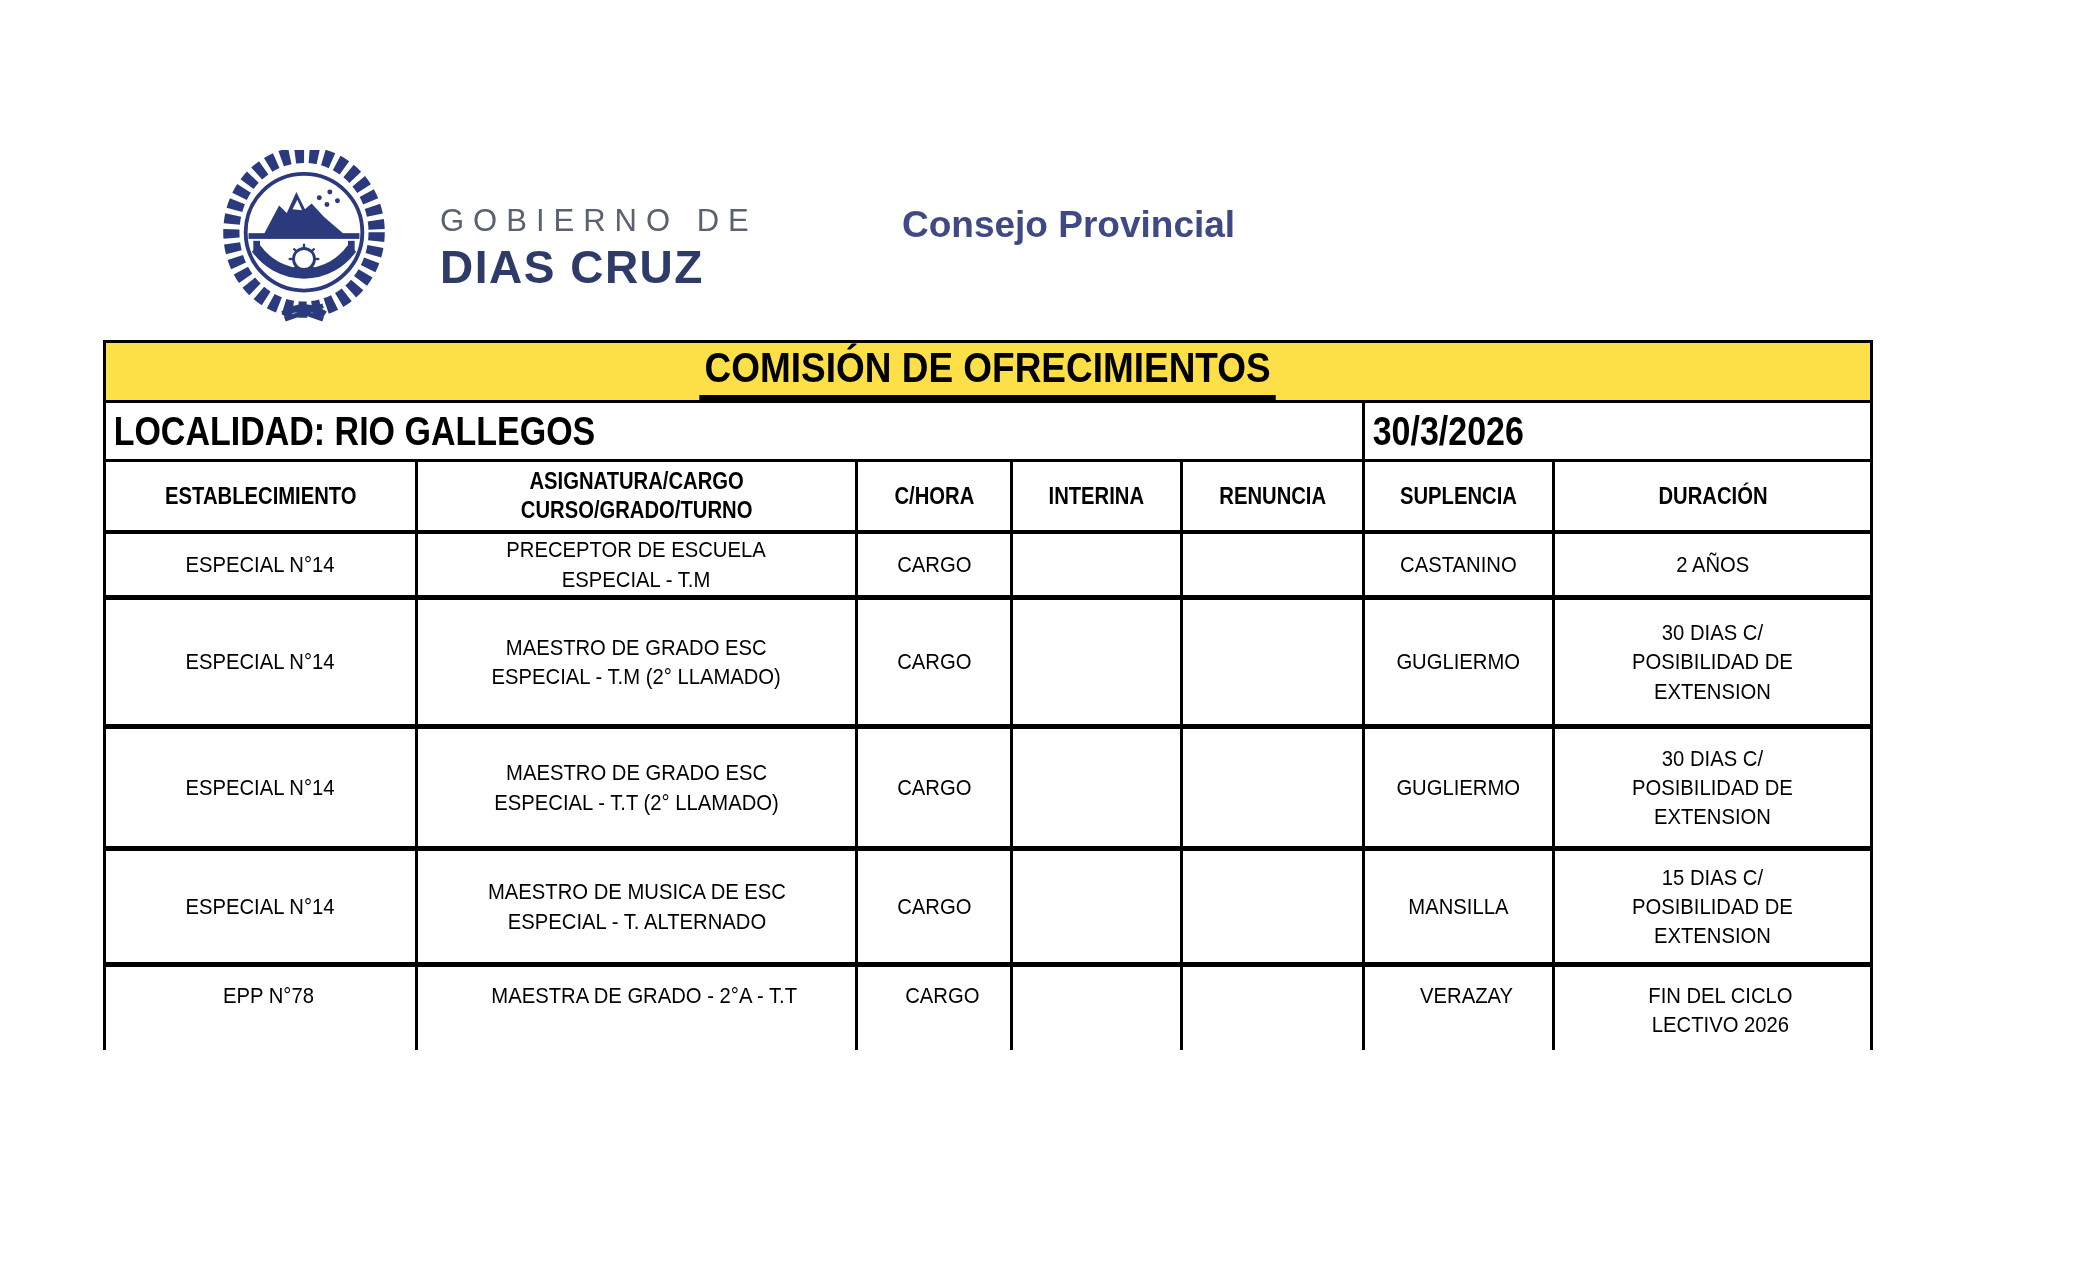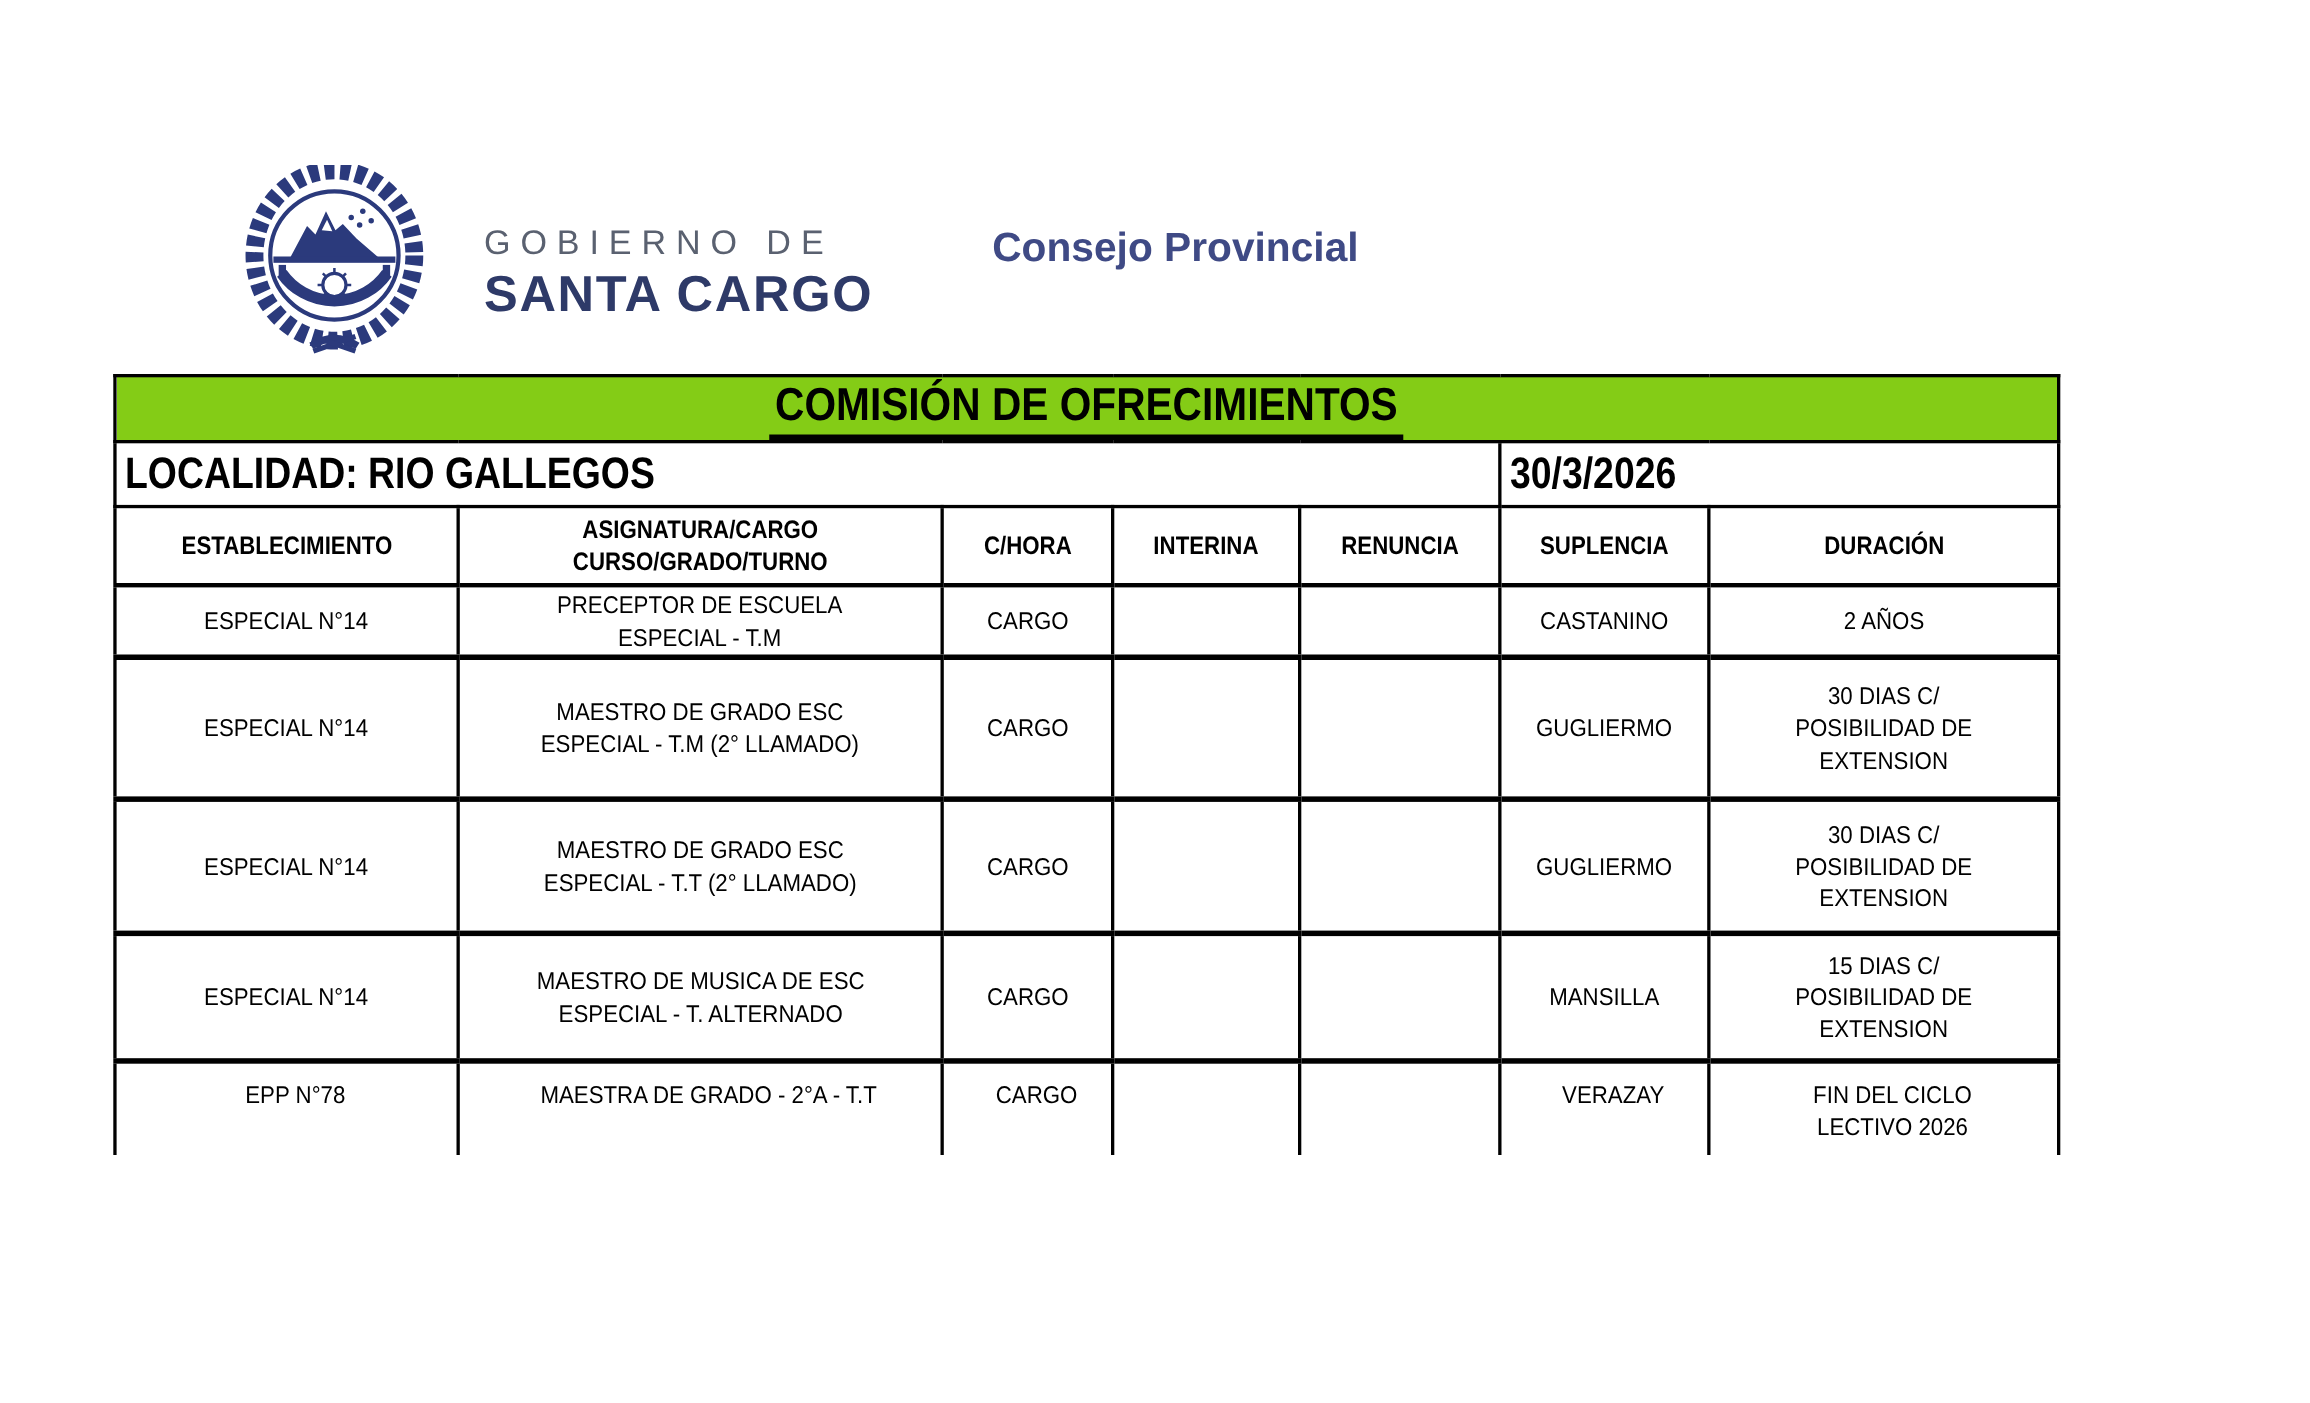--- a/index.html
+++ b/index.html
@@ -38,21 +38,21 @@
     width:1769px;
     border-collapse:collapse; table-layout:fixed;
   }
   .doc-table td, .doc-table th {
     border:3px solid #000;
     padding:0;
     text-align:center; vertical-align:middle;
     overflow:hidden;
   }
 
-  .row-title td { background:#84cc16; height:57px; }
+  .row-title td { background:#fde047; height:57px; }
   .title-text {
     display:inline-block;
     font-weight:bold; font-size:42px; color:#000;
     transform:scaleX(0.88); transform-origin:50% 50%;
     border-bottom:5px solid #000; padding:0 6px 3px 6px;
     white-space:nowrap;
   }
 
   .row-loc td {
     height:56px; text-align:left;
@@ -120,21 +120,21 @@
 
     <path d="M50 103 A61 61 0 0 0 150 103" fill="none" stroke="#2B3A7C" stroke-width="11"></path>
 
     <path d="M78 172 Q100 158 122 172" fill="none" stroke="#2B3A7C" stroke-width="7"></path>
     <line x1="80" y1="177" x2="120" y2="163" stroke="#2B3A7C" stroke-width="5"></line>
     <line x1="120" y1="177" x2="80" y2="163" stroke="#2B3A7C" stroke-width="5"></line>
   </svg>
 
   <div class="gov-block">
     <div class="gov-line1">GOBIERNO DE</div>
-    <div class="gov-line2">SANTA CARGO</div>
+    <div class="gov-line2">DIAS CRUZ</div>
   </div>
 
   <div class="consejo-block">
     <div>Consejo Provincial</div>
   </div>
 </div>
 
 <table class="doc-table">
   <colgroup>
     <col style="width:312px">

